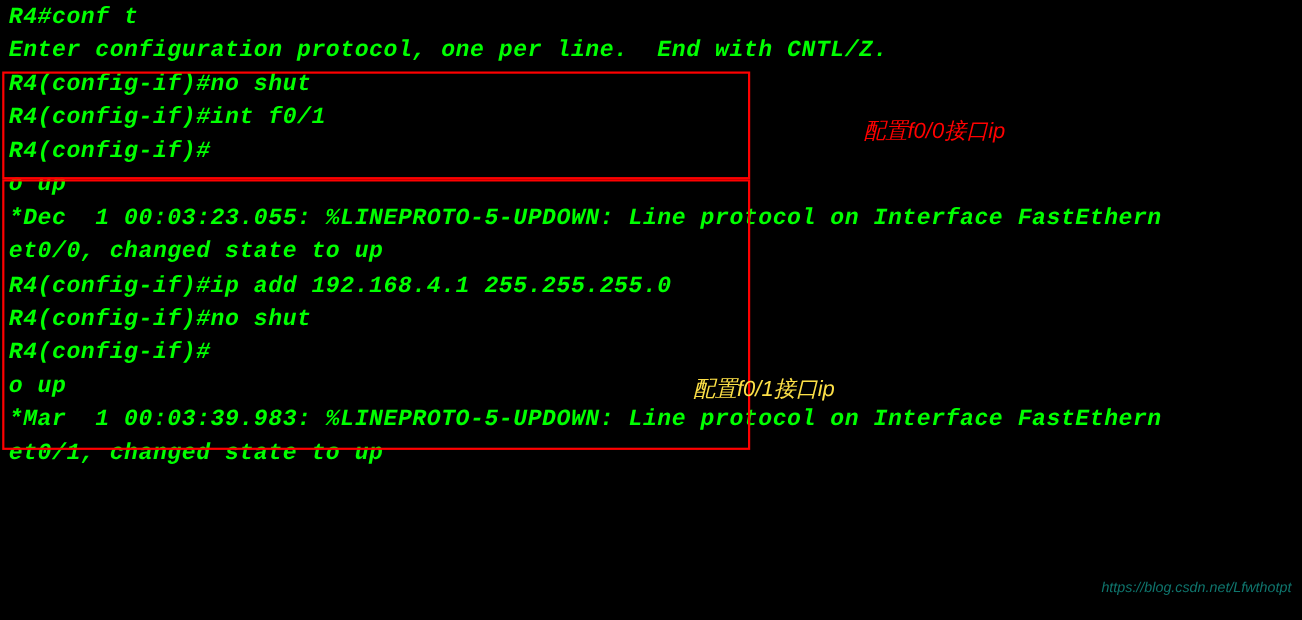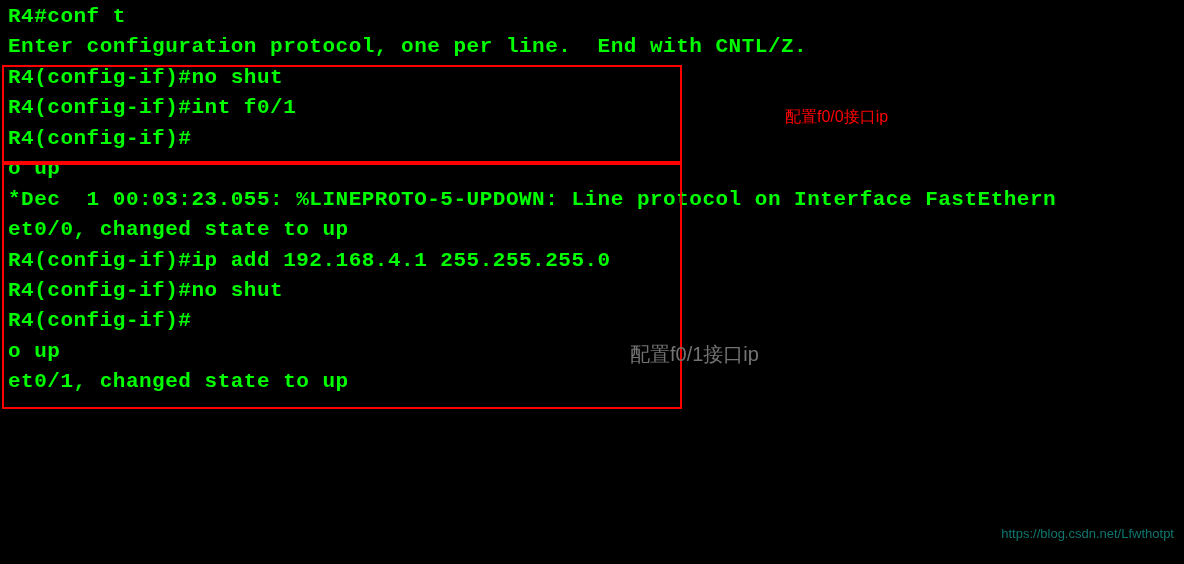--- a/index.html
+++ b/index.html
@@ -1,18 +1,19 @@
 <!DOCTYPE html>
 <html><head>
   <meta charset="utf-8">
   <style>
     * {
       margin: 0;
       padding: 0;
       box-sizing: border-box;
+      font-style: italic;
     }
     body {
       background-color: #000;
       width: 1184px;
       height: 564px;
       font-family: 'Courier New', monospace;
       font-size: 21px;
       font-weight: bold;
       color: #00ff00;
       position: relative;
@@ -39,29 +40,29 @@
       border: 2px solid #ff0000;
       left: 2px;
       top: 163px;
       width: 680px;
       height: 246px;
       pointer-events: none;
     }
     .annotation-1 {
       position: absolute;
       color: #ff0000;
-      font-size: 16px;
+      font-size: 20px;
       font-weight: normal;
       font-family: 'SimSun', 'Microsoft YaHei', sans-serif;
       left: 785px;
       top: 105px;
     }
     .annotation-2 {
       position: absolute;
-      color: #737373;
+      color: #fde047;
       font-size: 20px;
       font-weight: normal;
       font-family: 'SimSun', 'Microsoft YaHei', sans-serif;
       left: 630px;
       top: 340px;
     }
     .watermark {
       position: absolute;
       right: 10px;
       bottom: 20px;
@@ -80,20 +81,21 @@
   <div class="terminal-line">R4(config-if)#no shut</div>
   <div class="terminal-line">R4(config-if)#int f0/1</div>
   <div class="terminal-line">R4(config-if)#</div>
   <div class="terminal-line">o up</div>
   <div class="terminal-line">*Dec  1 00:03:23.055: %LINEPROTO-5-UPDOWN: Line protocol on Interface FastEthern</div>
   <div class="terminal-line">et0/0, changed state to up</div>
   <div class="terminal-line">R4(config-if)#ip add 192.168.4.1 255.255.255.0</div>
   <div class="terminal-line">R4(config-if)#no shut</div>
   <div class="terminal-line">R4(config-if)#</div>
   <div class="terminal-line">o up</div>
+  <div class="terminal-line">*Mar  1 00:03:39.983: %LINEPROTO-5-UPDOWN: Line protocol on Interface FastEthern</div>
   <div class="terminal-line">et0/1, changed state to up</div>
 </div>
 
 <div class="red-box-1"></div>
 <div class="red-box-2"></div>
 
 <div class="annotation-1">配置f0/0接口ip</div>
 <div class="annotation-2">配置f0/1接口ip</div>
 
 <div class="watermark">https://blog.csdn.net/Lfwthotpt</div>

